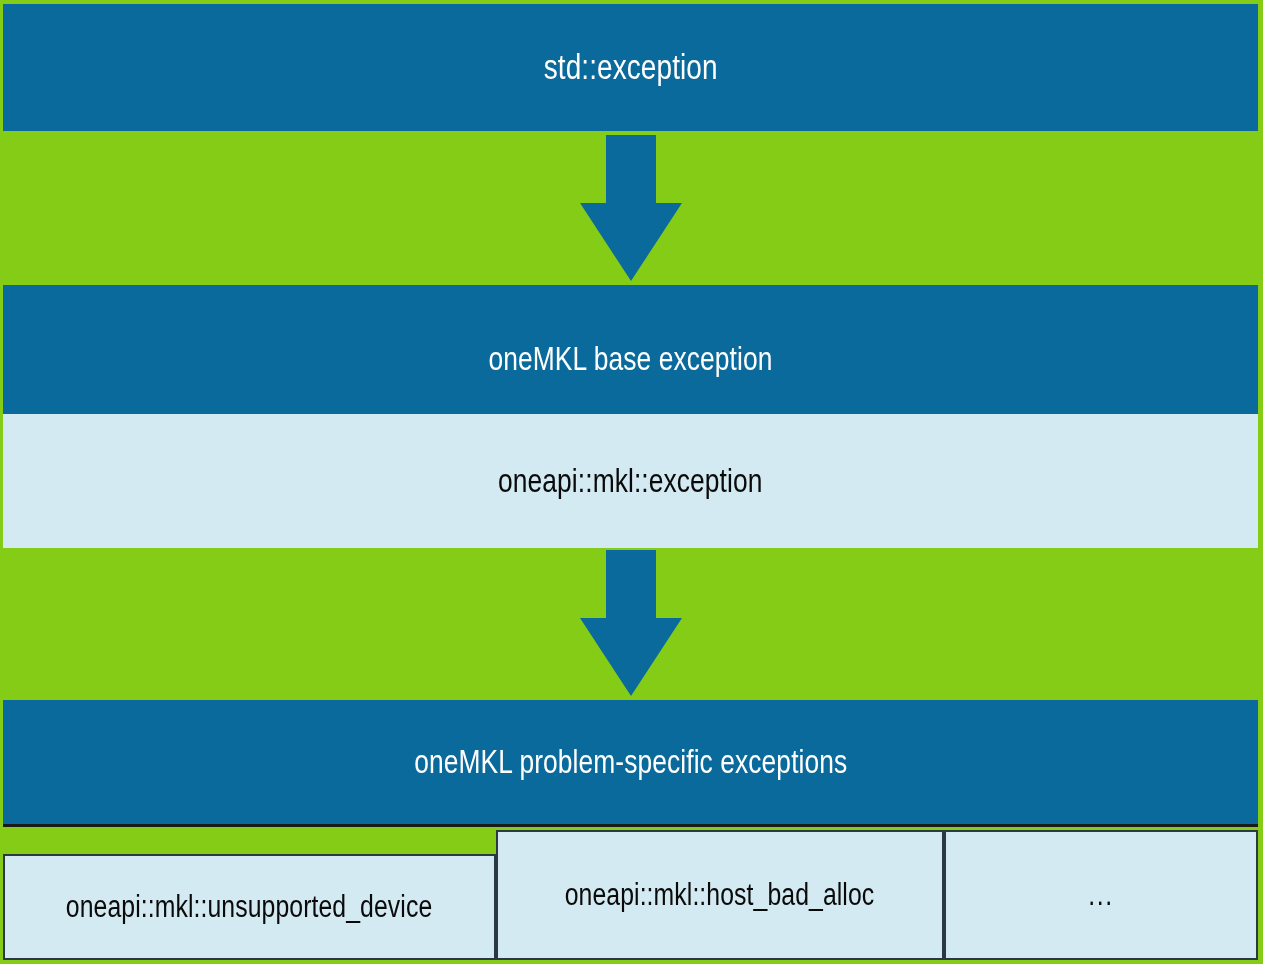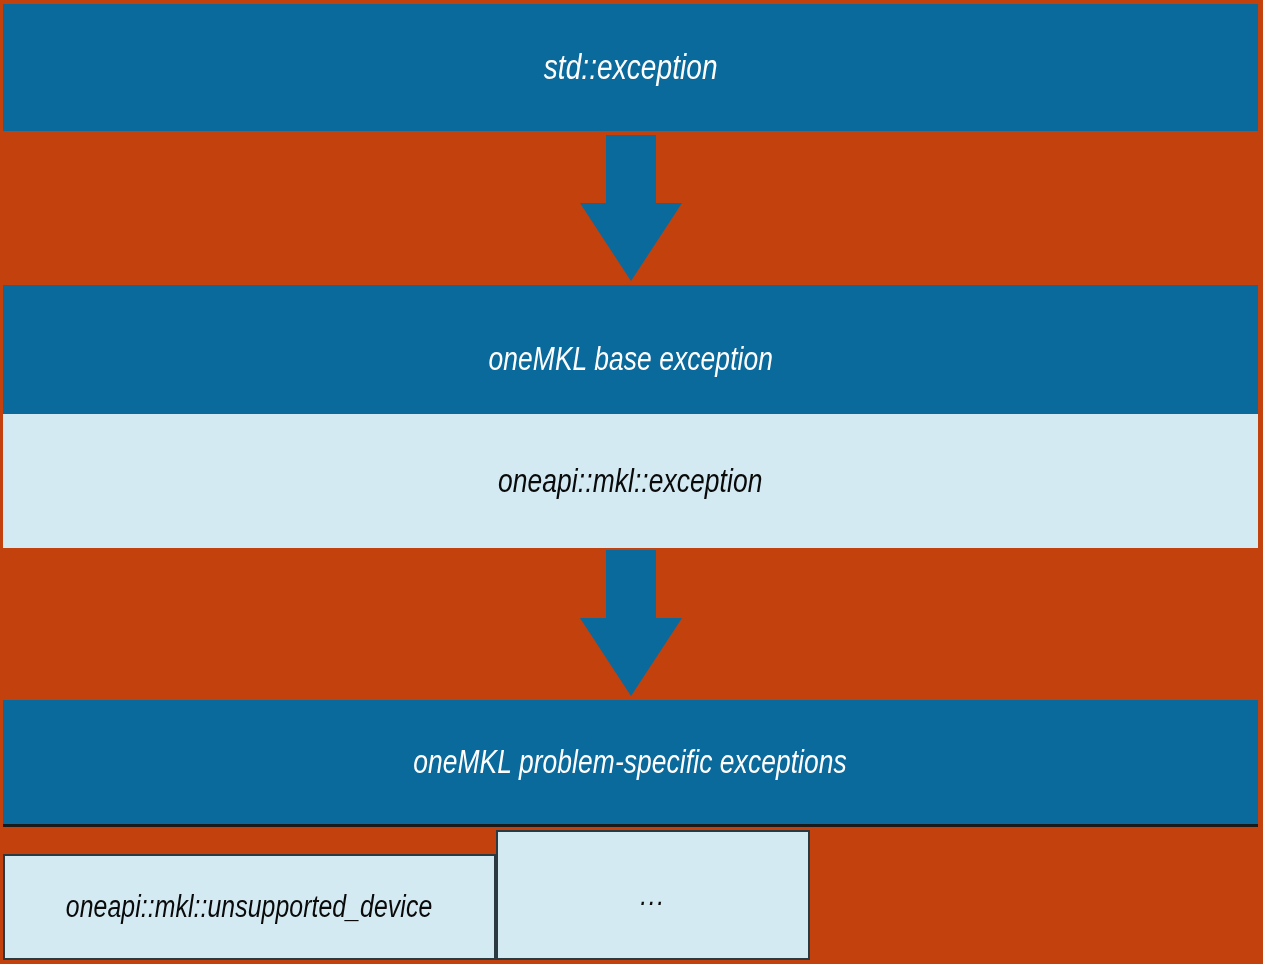--- a/index.html
+++ b/index.html
@@ -4,24 +4,23 @@
 <style>
   html, body {
     margin: 0;
     padding: 0;
     background: #000000;
   }
   #figure {
     position: relative;
     width: 1263px;
     height: 964px;
-    background: #c2410c;
+    background: #84cc16;
     overflow: hidden;
     font-family: "Liberation Sans", "DejaVu Sans", sans-serif;
-    font-style: italic;
   }
   .box {
     position: absolute;
     box-sizing: border-box;
     display: flex;
     align-items: center;
     justify-content: center;
     text-align: center;
     overflow: hidden;
   }
@@ -155,18 +154,21 @@
   </svg>
 
   <div class="box box-blue" id="box-problem-header">
     <span class="lbl">oneMKL problem-specific exceptions</span>
   </div>
 
   <div id="leaf-row">
     <div class="leaf-cell" id="leaf-0">
       <span class="lbl">oneapi::mkl::unsupported_device</span>
     </div>
+    <div class="leaf-cell" id="leaf-1">
+      <span class="lbl">oneapi::mkl::host_bad_alloc</span>
+    </div>
     <div class="leaf-cell" id="leaf-2">
       <span class="lbl">...</span>
     </div>
   </div>
 
 </div>
 
 </body></html>

